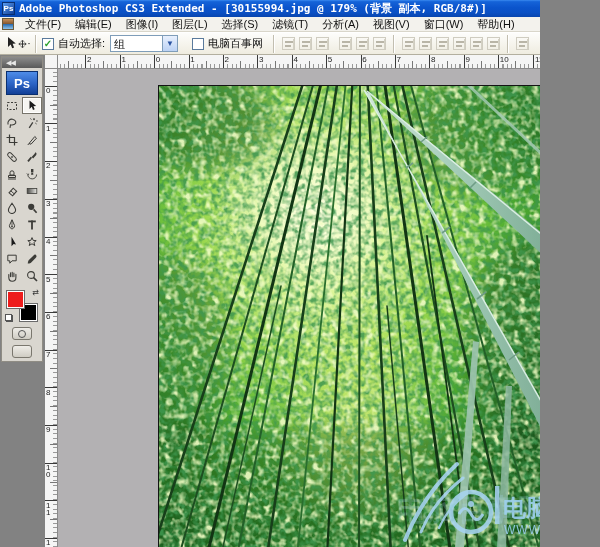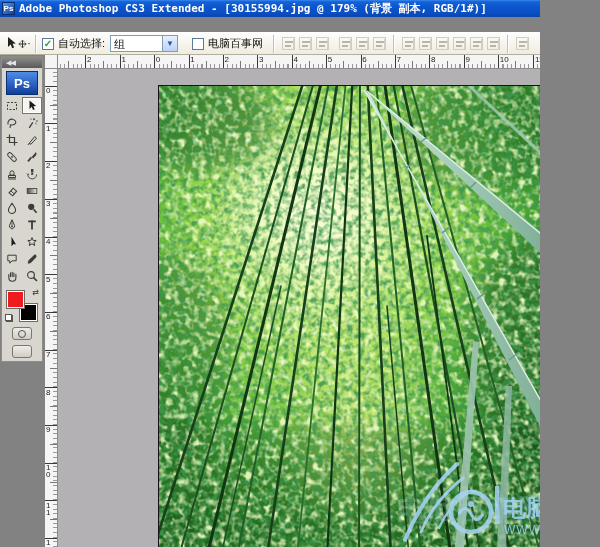--- a/index.html
+++ b/index.html
@@ -108,23 +108,38 @@
   .imageframe svg { display:block; }
   .watermark { position:absolute; left:337px; top:383px; width:210px; height:100px; }
 </style>
 </head>
 <body>
 
 <div class="screen">
 
   <div class="titlebar">
     <div class="title-appicon">Ps</div>
-    <div class="title-text">Adobe Photoshop CS3 Extended - [30155994.jpg @ 179% (背景 副本, RGB/1#)]</div>
+    <div class="title-text">Adobe Photoshop CS3 Extended - [30155994.jpg @ 179% (背景 副本, RGB/8#)]</div>
   </div>
 
+  <div class="menubar">
+    <div class="doc-icon"></div>
+    <div style="display:flex" id="menu-items">
+        <span class="menu-item">文件(F)</span>
+        <span class="menu-item">编辑(E)</span>
+        <span class="menu-item">图像(I)</span>
+        <span class="menu-item">图层(L)</span>
+        <span class="menu-item">选择(S)</span>
+        <span class="menu-item">滤镜(T)</span>
+        <span class="menu-item">分析(A)</span>
+        <span class="menu-item">视图(V)</span>
+        <span class="menu-item">窗口(W)</span>
+        <span class="menu-item">帮助(H)</span>
+      </div>
+  </div>
 
   <div class="optionsbar">
     <div class="opt-toolicon">
       <svg width="26" height="16" viewBox="0 0 26 16">
         <path d="M4 1 L4 11 L6.7 8.4 L8.2 12.2 L10.1 11.4 L8.6 7.8 L11.8 7.6 Z" fill="#222"></path>
         <path d="M15.5 8 h6 M18.5 5 v6 M16.2 6.6 l-1.4 1.4 1.4 1.4 M20.8 6.6 l1.4 1.4 -1.4 1.4 M17.1 5.6 l1.4-1.4 1.4 1.4 M17.1 10.4 l1.4 1.4 1.4-1.4" stroke="#222" stroke-width="0.9" fill="none"></path>
         <path d="M24 7 l2 0 -1 1.6 Z" fill="#444"></path>
       </svg>
     </div>
     <div class="opt-sep"></div>

